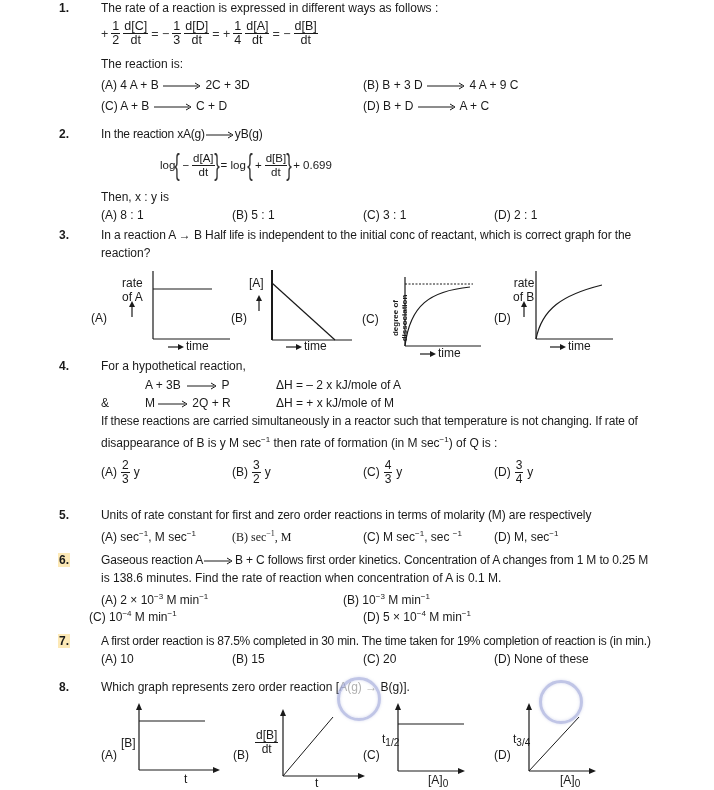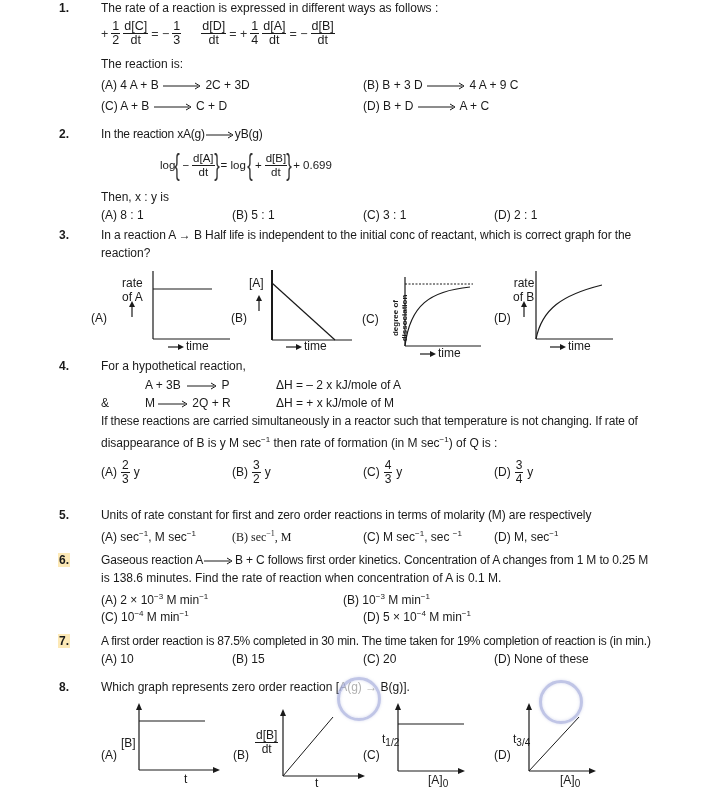--- a/index.html
+++ b/index.html
@@ -33,21 +33,21 @@
     </span>
   <span class="frac" style="margin-left:3px">
       <span class="num">d[C]</span>
       <span>dt</span>
     </span>
   <span style="margin:0 3px;color:#333">= −</span>
   <span class="frac">
       <span class="num">1</span>
       <span>3</span>
     </span>
-  <span class="frac" style="margin-left:20px">
+  <span class="frac" style="margin-left:3px">
       <span class="num">d[D]</span>
       <span>dt</span>
     </span>
   <span style="margin:0 3px;color:#333">= +</span>
   <span class="frac">
       <span class="num">1</span>
       <span>4</span>
     </span>
   <span class="frac" style="margin-left:3px">
       <span class="num">d[A]</span>
@@ -277,21 +277,21 @@
 <div class="abs qnum" style="left:58px;top:553px;"><span class="hl">6.</span></div>
 <div class="abs txt" style="left:101px;top:553px;letter-spacing:-0.15px">
   <span>Gaseous reaction A</span><svg class="arrow" width="32" height="8">
       <line x1="1" y1="4" x2="27" y2="4" stroke="#1a1a1a" stroke-width="1"></line>
       <path d="M24,1 L29,4 L24,7" fill="none" stroke="#1a1a1a" stroke-width="1"></path>
     </svg><span>B + C follows first order kinetics.  Concentration of A changes from 1 M to 0.25 M</span>
 </div>
 <div class="abs txt" style="left:101px;top:571px;">is 138.6 minutes.  Find the rate of reaction when concentration of A is 0.1 M.</div>
 <div class="abs txt" style="left:101px;top:589px;"><span>(A)</span> <span>2 × 10</span><span class="sup">−3</span><span> M min</span><span class="sup">−1</span></div>
 <div class="abs txt" style="left:343px;top:589px;"><span>(B)</span> <span>10</span><span class="sup">−3</span><span> M min</span><span class="sup">−1</span></div>
-<div class="abs txt" style="left:101px;top:606px;"><span>(C)</span> <span>10</span><span class="sup">−4</span><span> M min</span><span class="sup">−1</span></div>
+<div class="abs txt" style="left:89px;top:606px;"><span>(C)</span> <span>10</span><span class="sup">−4</span><span> M min</span><span class="sup">−1</span></div>
 <div class="abs txt" style="left:363px;top:606px;"><span>(D)</span> <span>5 × 10</span><span class="sup">−4</span><span> M min</span><span class="sup">−1</span></div>
 
 <div class="abs qnum" style="left:58px;top:634px;"><span class="hl">7.</span></div>
 <div class="abs txt" style="left:101px;top:634px;letter-spacing:-0.25px">A first order reaction is 87.5% completed in 30 min. The time taken for 19% completion of reaction is (in min.)</div>
 <div class="abs txt" style="left:101px;top:652px;"><span>(A)</span> <span>10</span></div>
 <div class="abs txt" style="left:232px;top:652px;"><span>(B)</span> <span>15</span></div>
 <div class="abs txt" style="left:363px;top:652px;"><span>(C)</span> <span>20</span></div>
 <div class="abs txt" style="left:494px;top:652px;"><span>(D)</span> <span>None of these</span></div>
 
 <div class="abs qnum" style="left:59px;top:680px;">8.</div>

